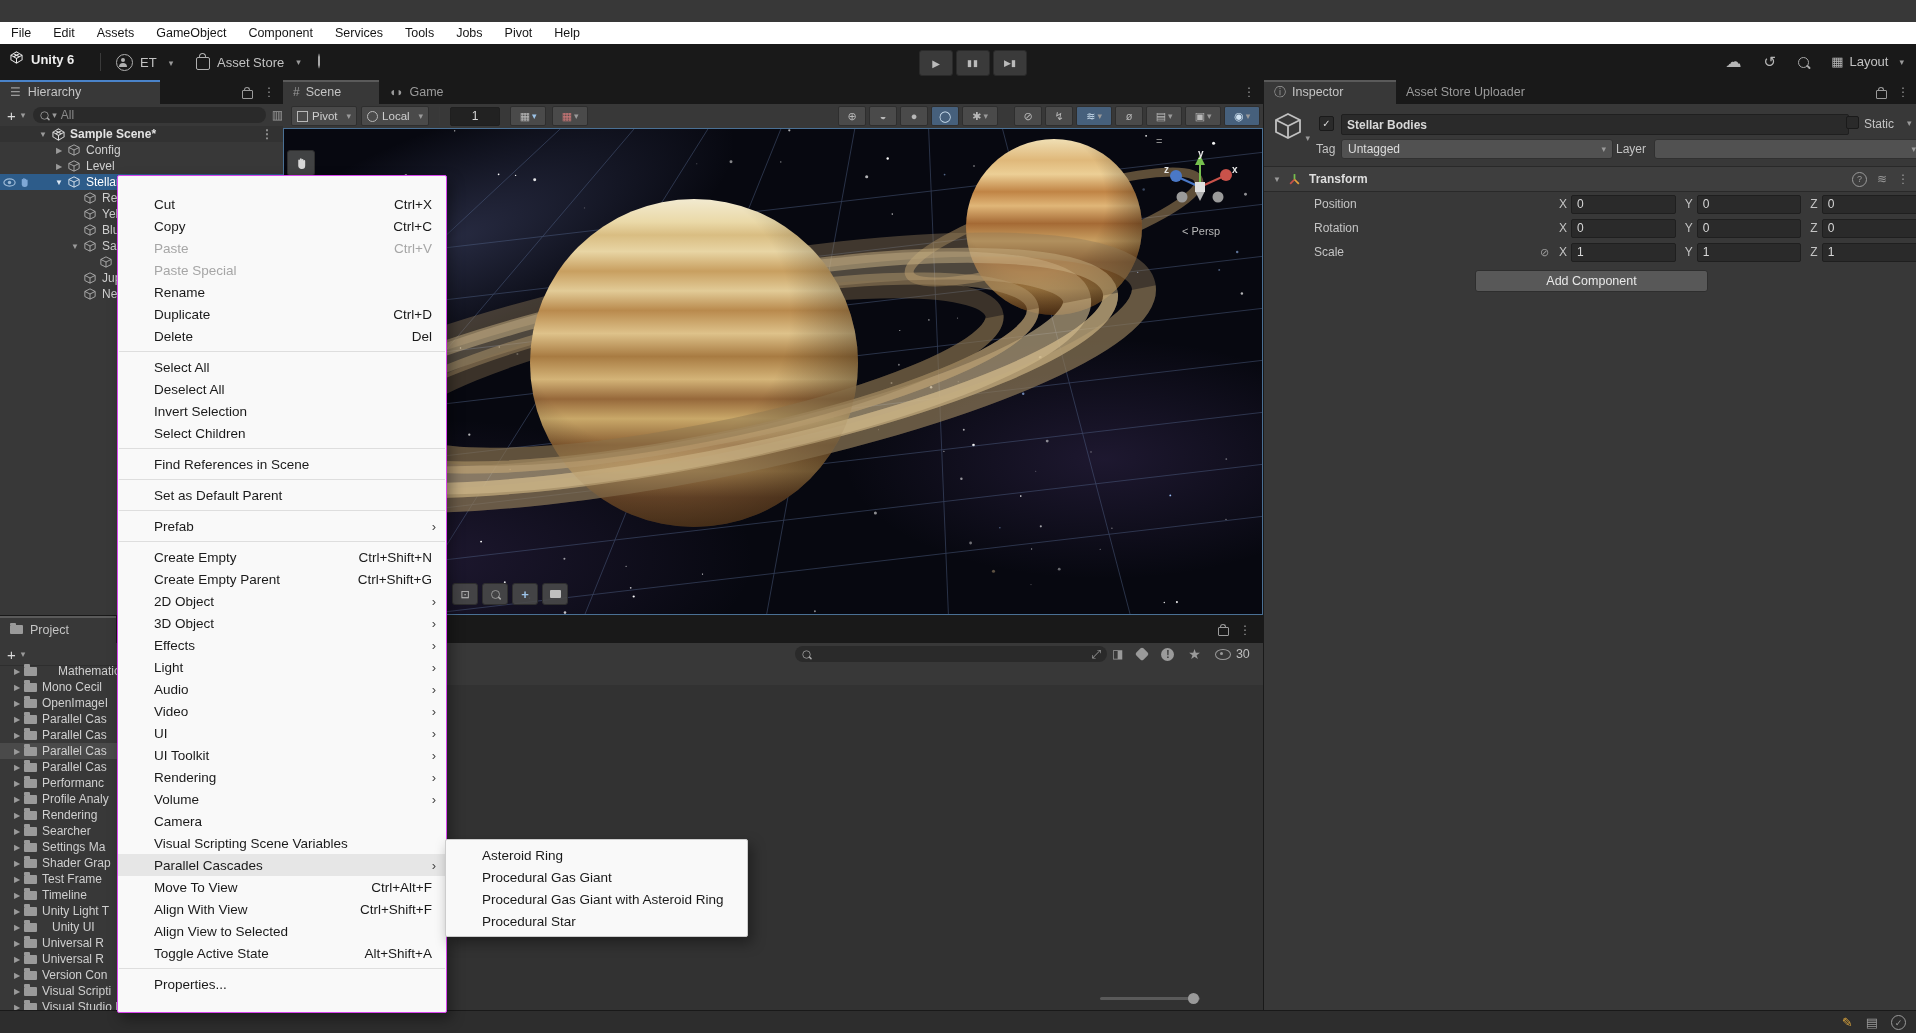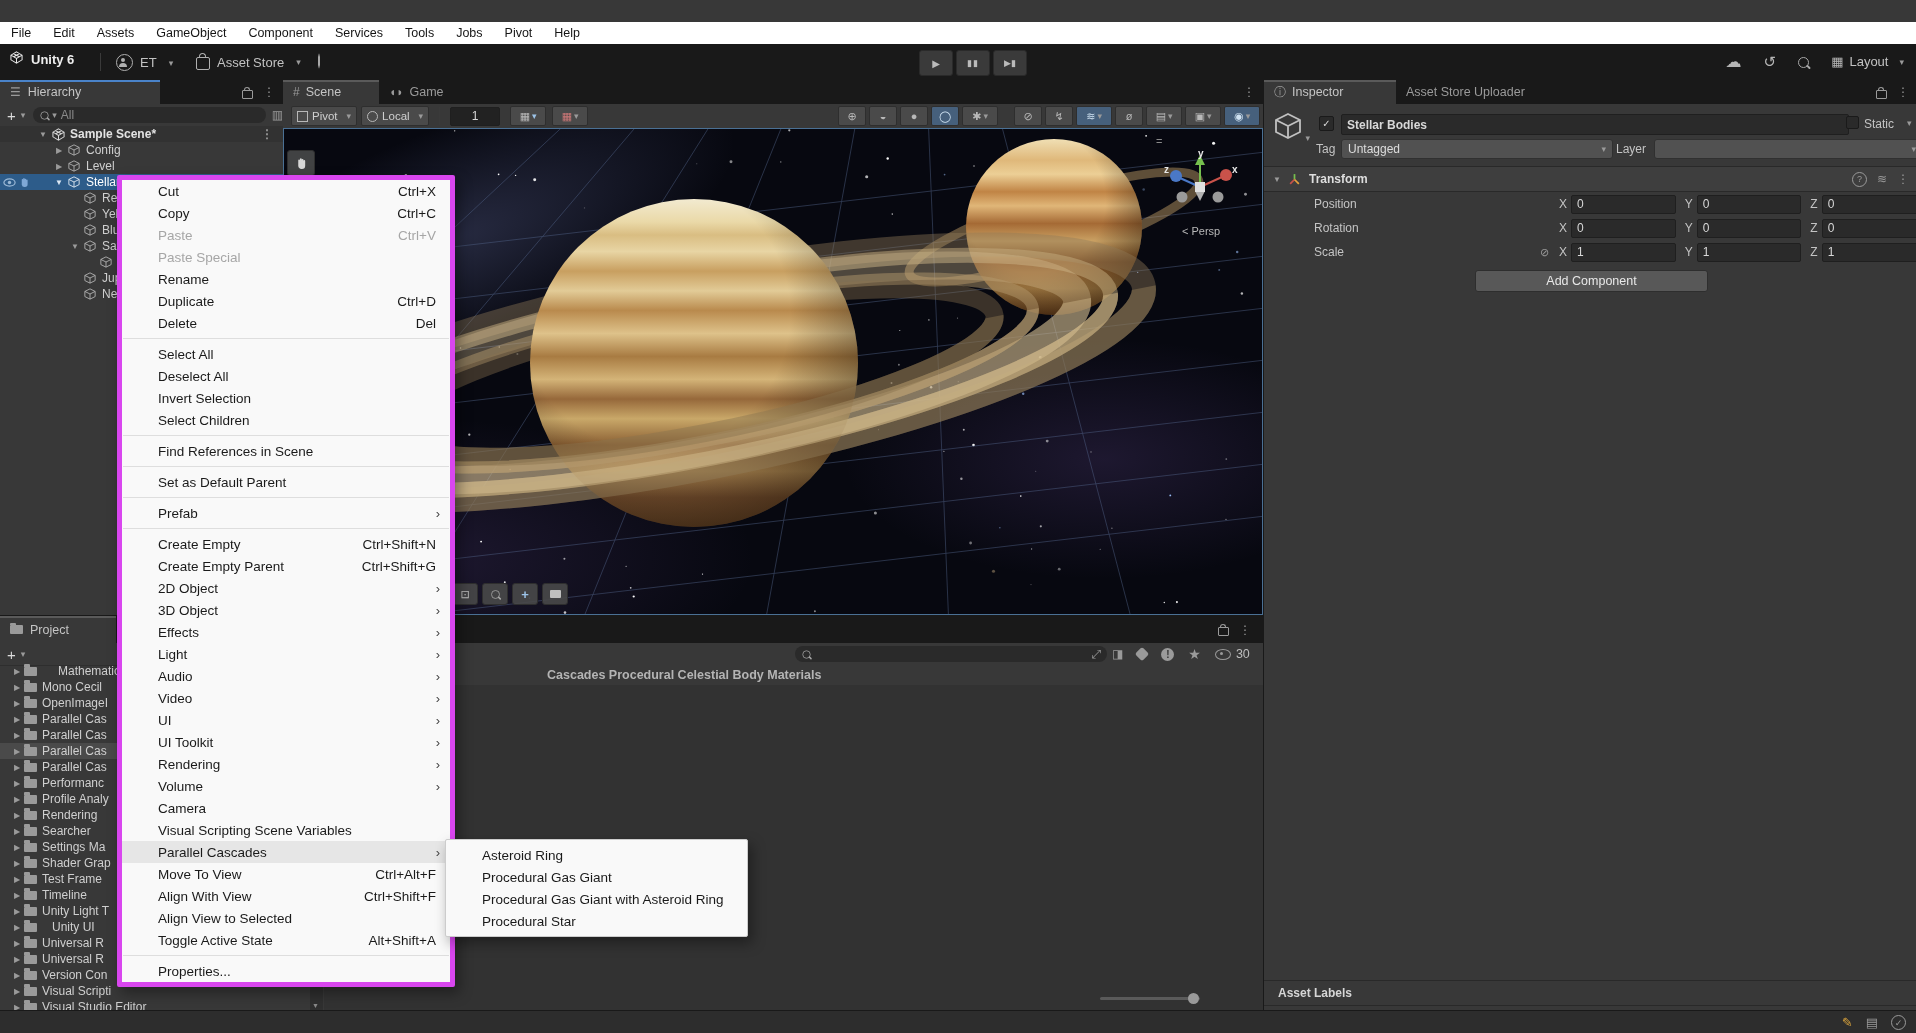--- a/index.html
+++ b/index.html
@@ -95,22 +95,22 @@
   .pathbar{color:#b4b4b4;font-weight:bold;font-size:12.5px;}
   .warn-circ{width:13px;height:13px;border-radius:50%;background:#9a9a9a;color:#333;font-weight:bold;font-size:10px;display:flex;align-items:center;justify-content:center;}
   .eye-ic{width:14px;height:9px;border:1.3px solid #9a9a9a;border-radius:50%;position:relative;}
   .eye-ic:before{content:"";position:absolute;left:4px;top:2px;width:3.5px;height:3.5px;border-radius:50%;background:#9a9a9a;}
 
   
   #statusbar{left:0;top:1010px;width:1916px;height:23px;background:#2d2d2d;border-top:1px solid #191919;}
   .st-check{width:13px;height:13px;border-radius:50%;border:1.3px solid #9a9a9a;color:#9a9a9a;font-size:9px;display:flex;align-items:center;justify-content:center;}
 
   
-  #ctxmenu{left:117px;top:175px;width:328px;background:#f9f9f9;border:5px solid #d946ef;border-radius:2px;
-           box-shadow:4px 6px 14px rgba(0,0,0,.38);padding:0 0;color:#1a1a1a;font-size:13.5px;z-index:50;}
+  #ctxmenu{left:117px;top:175px;width:328px;background:#f9f9f9;border:1px solid #d946ef;border-radius:2px;
+           box-shadow:4px 6px 14px rgba(0,0,0,.38);padding:17px 0;color:#1a1a1a;font-size:13.5px;z-index:50;}
   .cm-row{height:22px;display:flex;align-items:center;padding:0 14px 0 36px;position:relative;}
   .cm-row.hl{background:#e6e6e6;}
   .cm-row.dis{color:#a6a6a6;}
   .cm-label{flex:1;white-space:nowrap;}
   .cm-short{margin-left:20px;white-space:nowrap;}
   .cm-arrow{position:absolute;right:10px;font-size:13px;color:#444;}
   .menu-sep{height:1px;background:#dedede;margin:4px 1px;}
   #submenu{left:445px;top:839px;width:301px;background:#f9f9f9;border:1px solid #cccccc;border-radius:2px;
            box-shadow:4px 6px 14px rgba(0,0,0,.38);padding:4px 0;color:#1a1a1a;font-size:13.5px;z-index:51;}
 </style>
@@ -801,23 +801,20 @@
             <div class="axfield">
               <span class="ilabel">Z</span>
               <div class="ifield">1</div>
             </div>
           </div>
         </div>
       </div>
 
     <div class="addc abs" style="left:211px;top:190px;width:231px;height:20px;">Add Component</div>
 
-    <div class="sec-head abs" style="left:0;top:900px;width:653px;height:24px;background:#383838;">
-      <span style="font-weight:bold;color:#d6d6d6;margin-left:14px;">Asset Labels</span>
-    </div>
   </div>
 
   <div id="projectpanel" class="abs">
     <div id="p-tabrow" class="abs tabrow row">
       <div class="tab" style="width:96px;height:27px;">
         <span class="topline" style="background:#5a5a5a;"></span>
         <span class="fico" style="margin-right:7px;"></span>
         <span>Project</span>
       </div>
       <div class="tab inactive" style="width:30px;height:27px;">
@@ -843,23 +840,20 @@
       <span class="smicon">◨</span>
       <span style="width:10px;height:10px;background:#9a9a9a;transform:rotate(45deg);border-radius:2px;"></span>
       <span class="warn-circ">!</span>
       <span class="smicon" style="font-size:14px;">★</span>
       <span class="row" style="gap:5px;">
         <span class="eye-ic"></span>
         <span style="color:#bdbdbd;font-size:12.5px;">30</span>
       </span>
     </div>
 
-    <div class="abs row" style="left:324px;top:49px;width:939px;height:20px;border-bottom:1px solid #292929;">
-      <span class="pathbar" style="margin-left:223px;">Cascades Procedural Celestial Body Materials</span>
-    </div>
 
     <div id="p-tree" class="abs" style="left:0;top:47px;width:324px;height:348px;border-right:1px solid #292929;">
         <div class="prow" style="top: 0px;">
           <span class="tri" style="margin-left:10px;">▶</span>
           <span class="fico"></span>
           <span style="margin-left:21px;white-space:nowrap;">Mathematic</span>
         </div>
         <div class="prow" style="top: 16px;">
           <span class="tri" style="margin-left:10px;">▶</span>
           <span class="fico"></span>

